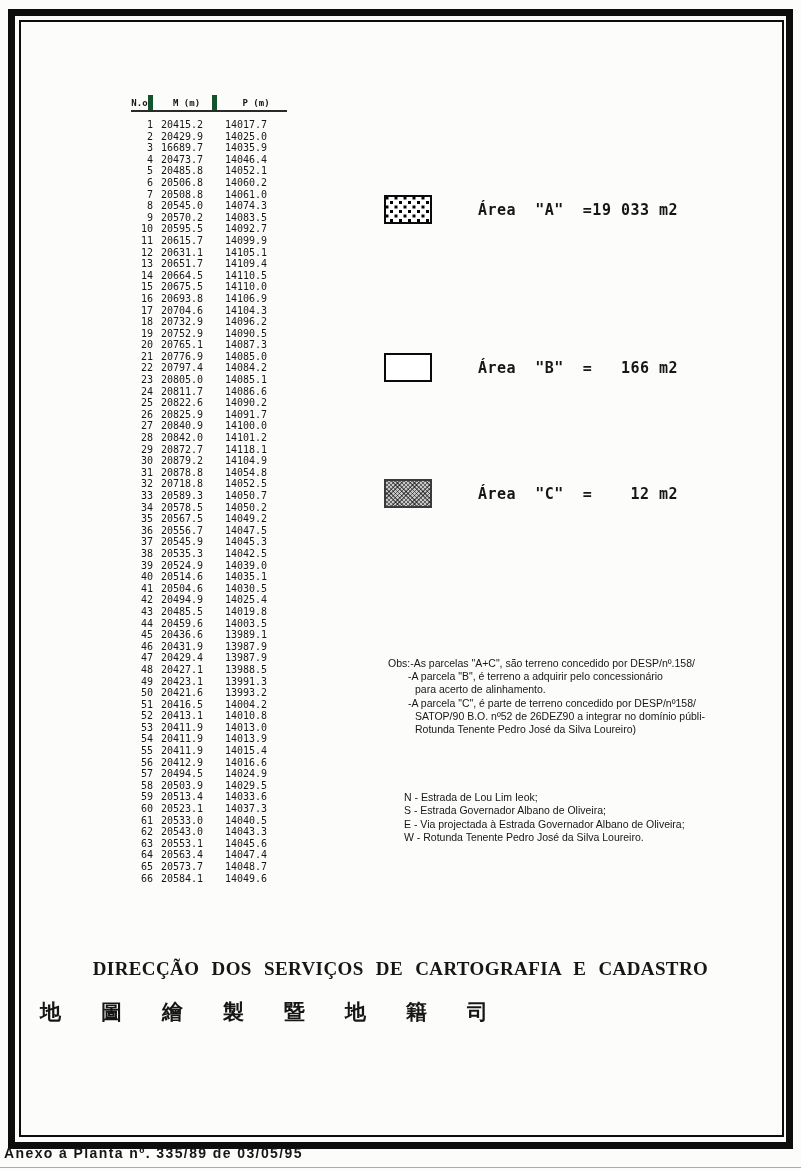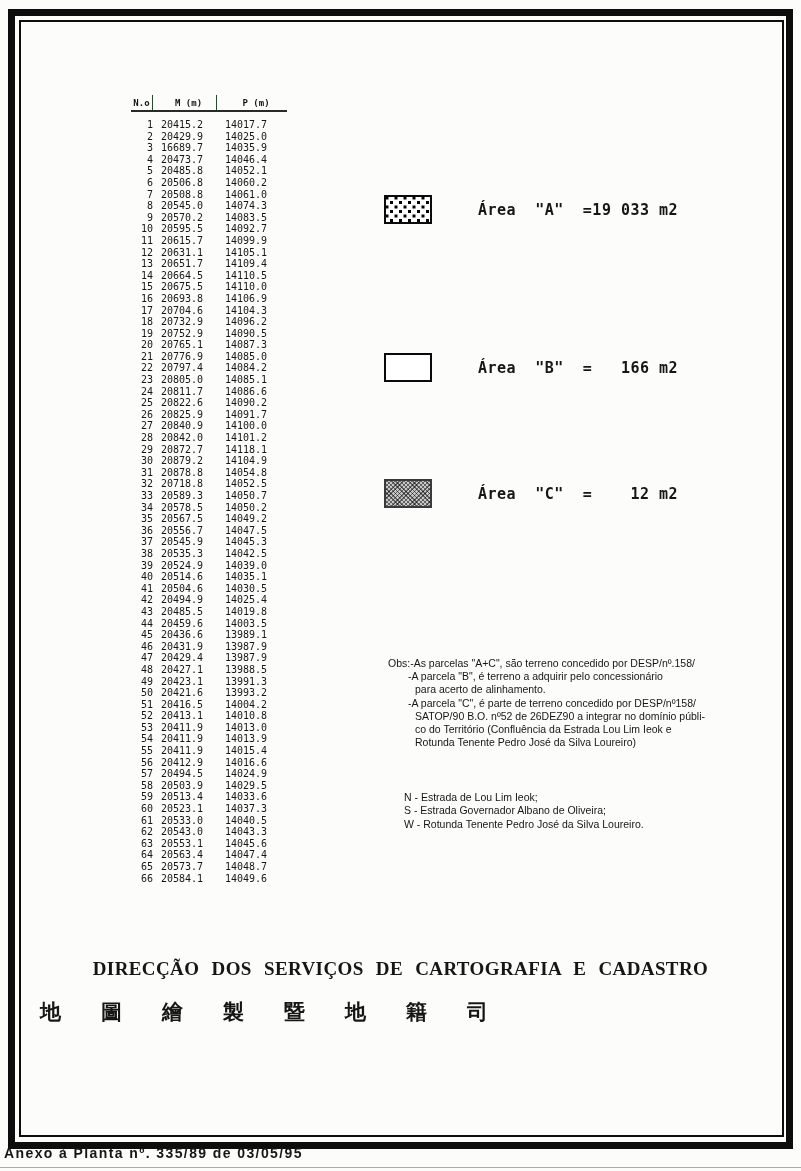--- a/index.html
+++ b/index.html
@@ -12,21 +12,21 @@
     border:7px solid #0d0d0d;}
   .frame-inner{position:absolute;left:19px;top:20px;width:761px;height:1113px;
     border:2px solid #0d0d0d;}
 
   
   .coord-header{position:absolute;left:131px;top:95px;display:grid;
     grid-template-columns:22px 56px 62px;column-gap:8px;height:15px;
     font-family:"DejaVu Sans Mono",monospace;font-size:9px;font-weight:bold;
     border-bottom:2px solid #2a2a2a;}
   .coord-header .hcell{display:flex;align-items:center;justify-content:center;}
-  .coord-header .hcell.sep{border-right:1px solid #14532d;}
+  .coord-header .hcell.sep{border-right:5px solid #14532d;}
   .coord-table{position:absolute;left:131px;top:119px;display:grid;
     grid-template-columns:22px 56px 62px;column-gap:8px;grid-auto-rows:11.6px;
     font-family:"DejaVu Sans Mono",monospace;font-size:10px;line-height:11.6px;}
   .coord-table .tcell.c0{text-align:right;}
   .coord-table .tcell.c1,.coord-table .tcell.c2{text-align:left;}
 
   
   .legend-row{position:absolute;left:384px;display:flex;align-items:center;}
   .legend-box{width:44px;height:25px;flex:0 0 auto;}
   .box-a{border:2px solid #0a0a0a;background-color:#fff;
@@ -295,28 +295,28 @@
     <div class="legend-box box-c"></div>
     <div class="legend-label">Área  "C"  =    12 m2</div>
   </div>
 
   <div class="obs-block">
     <div class="obs-line">Obs:-As parcelas "A+C", são terreno concedido por DESP/nº.158/</div>
     <div class="obs-line ind1">-A parcela "B", é terreno a adquirir pelo concessionário</div>
     <div class="obs-line ind2">para acerto de alinhamento.</div>
     <div class="obs-line ind1">-A parcela "C", é parte de terreno concedido por DESP/nº158/</div>
     <div class="obs-line ind2">SATOP/90 B.O. nº52 de 26DEZ90 a integrar no domínio públi-</div>
-    <div class="obs-line ind2">co do Território (Confluência da Estrada Lou Lim Ieok e</div>
     <div class="obs-line ind2">Rotunda Tenente Pedro José da Silva Loureiro)</div>
   </div>
 
 
   <div class="bounds">
     <div>N - Estrada de Lou Lim Ieok;</div>
     <div>S - Estrada Governador Albano de Oliveira;</div>
+    <div>E - Via projectada à Estrada Governador Albano de Oliveira;</div>
     <div>W - Rotunda Tenente Pedro José da Silva Loureiro.</div>
   </div>
 
   <div class="title-pt">DIRECÇÃO DOS SERVIÇOS DE CARTOGRAFIA E CADASTRO</div>
   <div class="title-zh">地圖繪製暨地籍司</div>
 
   <div class="annotation">Anexo à Planta nº. 335/89 de 03/05/95</div>
   <div class="bottom-rule"></div>
 
 </div>

